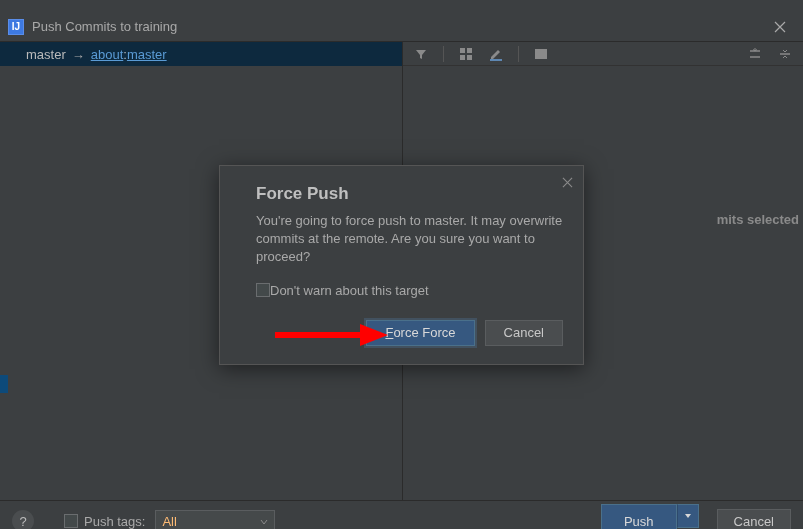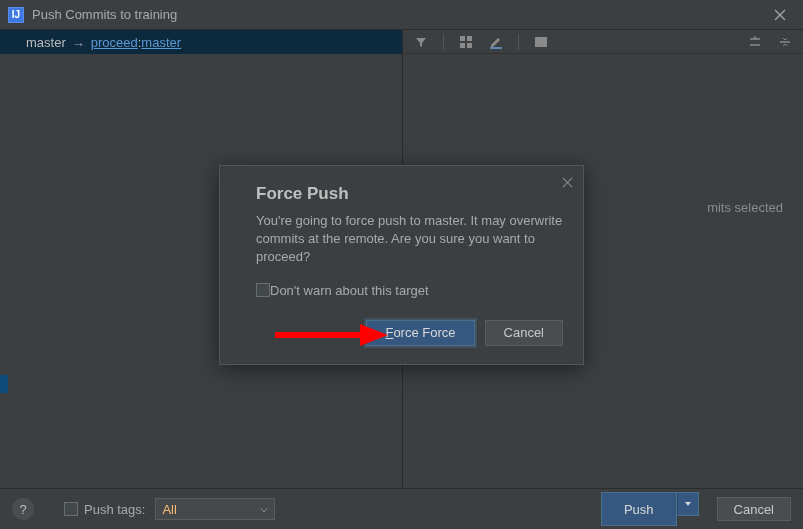--- a/index.html
+++ b/index.html
@@ -15,20 +15,21 @@
     }
 
     
     .titlebar {
       height: 30px;
       background: #3c3f41;
       display: flex;
       align-items: center;
       padding: 0 8px;
       border-bottom: 1px solid #2b2b2b;
+      margin-top: 12px;
     }
     .app-icon {
       width: 16px; height: 16px;
       background: #3d79e1;
       display: flex; align-items: center; justify-content: center;
       color: #fff; font-size: 10px; font-weight: bold;
       border: 1px solid #5a8de8;
       margin-right: 8px;
     }
     .titlebar-title { color: #a9a9a9; flex: 1; }
@@ -80,22 +81,23 @@
     }
     .toolbar-group { display: flex; align-items: center; gap: 14px; }
     .toolbar-icon {
       width: 16px; height: 16px;
       display: flex; align-items: center; justify-content: center;
       color: #8a8a8a;
     }
     .toolbar-sep { width: 1px; height: 16px; background: #555; }
     .no-commits {
       position: absolute;
-      top: 170px; right: 20px;
+      top: 170px; right: 4px;
       color: #8a8a8a;
+      font-weight: bold;
     }
 
     
     .footer {
       height: 41px;
       background: #3c3f41;
       border-top: 1px solid #2b2b2b;
       display: flex;
       align-items: center;
       padding: 0 12px;
@@ -220,21 +222,21 @@
         <path d="M1 1 L11 11 M11 1 L1 11" stroke="#a9a9a9" stroke-width="1.2" fill="none"></path>
       </svg>
   </div>
 </div>
 
 <div class="main">
   <div class="left-panel">
     <div class="branch-row">
       <span>master</span>
       <span class="arrow-sep">→</span>
-      <span class="link">proceed</span>
+      <span class="link">about</span>
       <span> : </span>
       <span class="link">master</span>
     </div>
     <div class="left-selected"></div>
   </div>
 
   <div class="right-panel">
     <div class="right-toolbar">
       <div class="toolbar-group">
         <div class="toolbar-icon">

